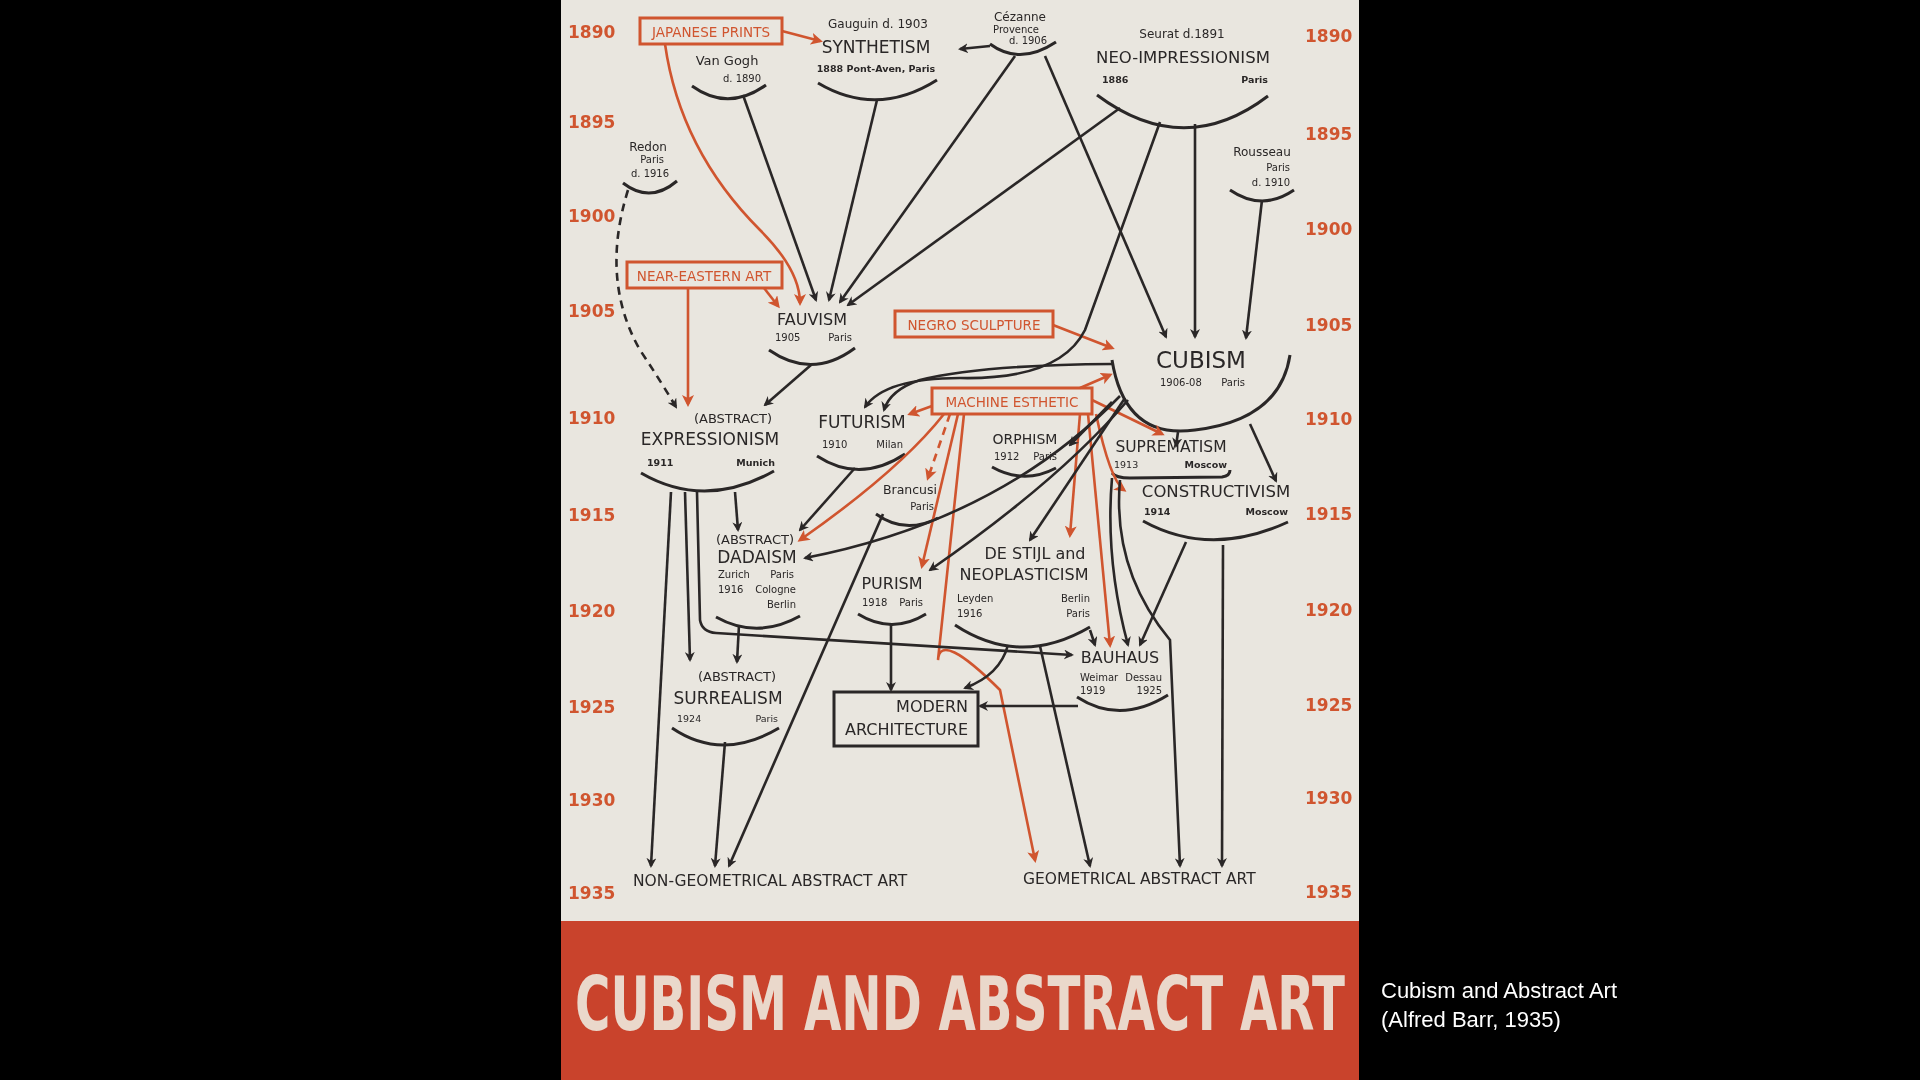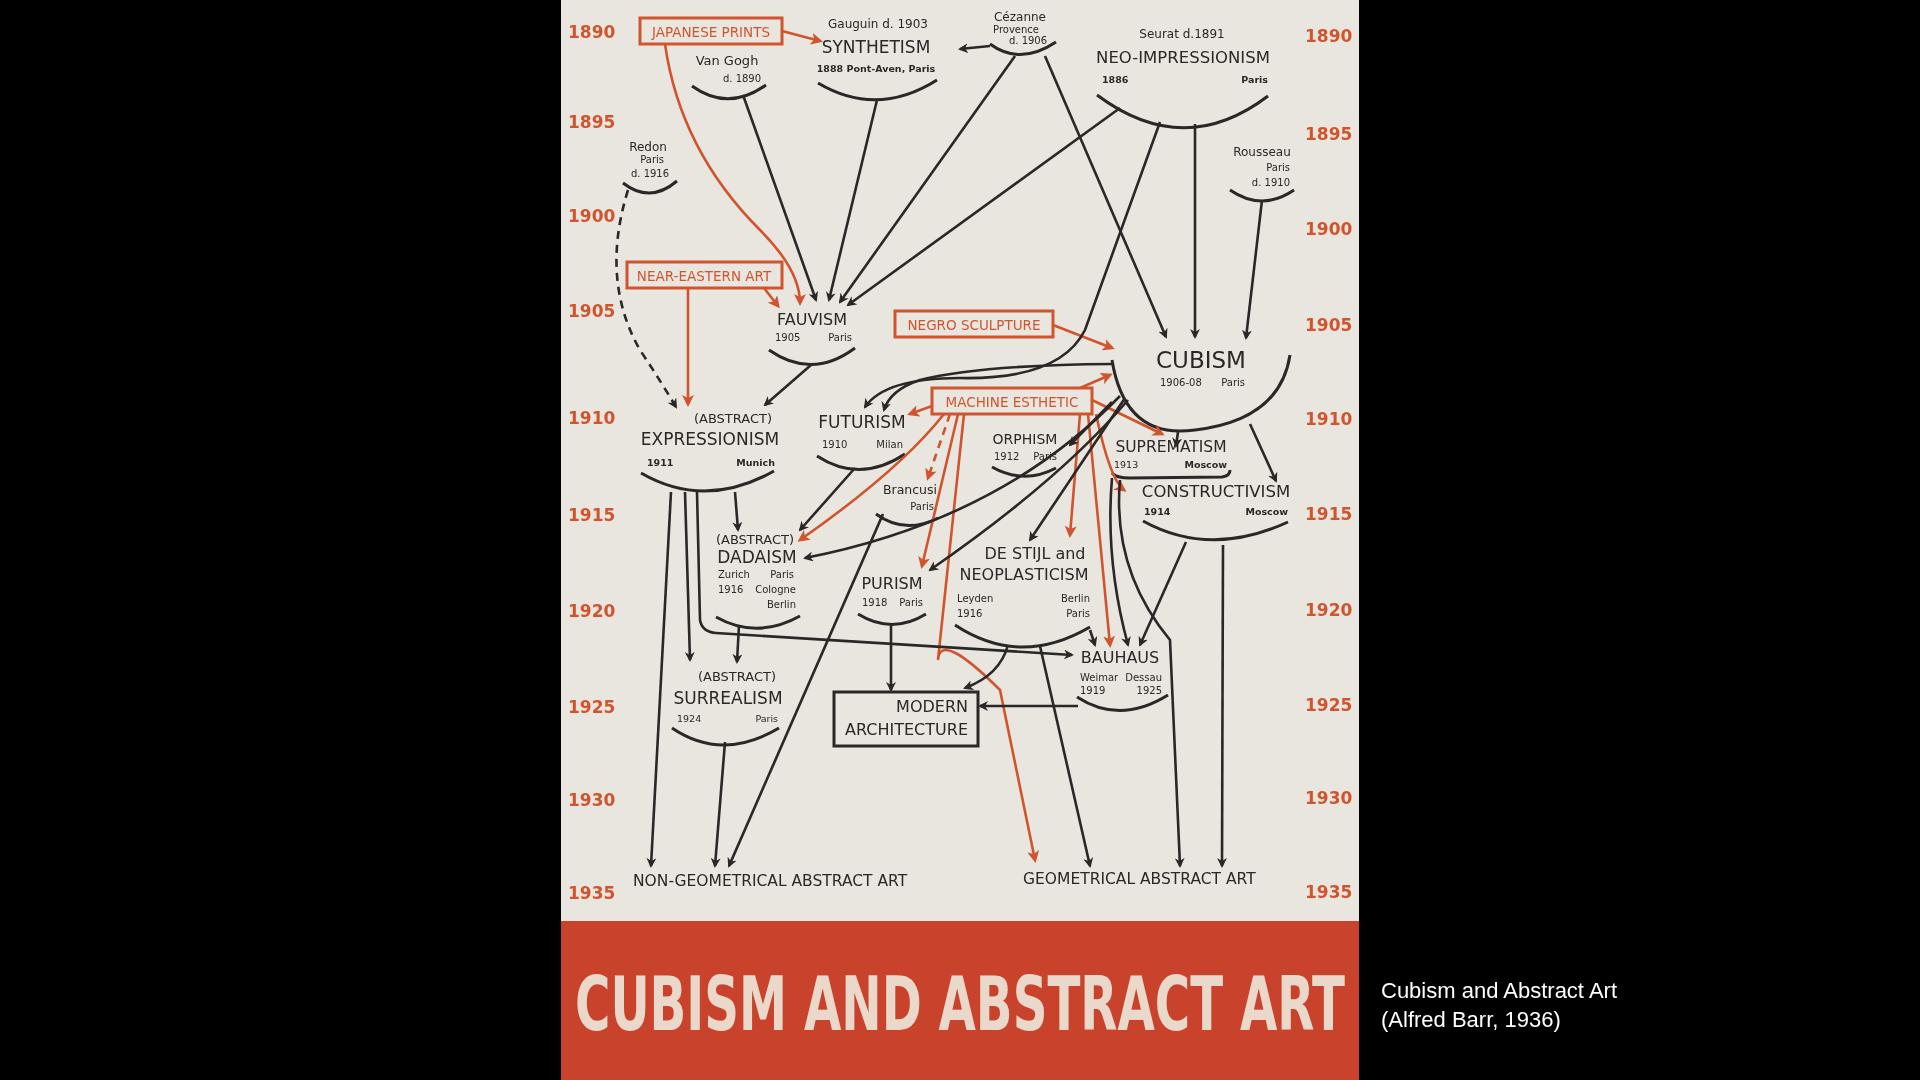--- a/index.html
+++ b/index.html
@@ -266,14 +266,14 @@
       <path class="blk" d="M1112,478 Q1105,560 1128,645" marker-end="url(#ab)"></path>
       <path class="blk" d="M1120,480 Q1112,570 1170,640 L1180,866" marker-end="url(#ab)"></path>
       <path class="blk" d="M1186,542 L1140,645" marker-end="url(#ab)"></path>
       <path class="blk" d="M1223,545 L1222,866" marker-end="url(#ab)"></path>
     </g>
   </g>
 </svg>
 
 <div class="caption">
   <div>Cubism and Abstract Art</div>
-  <div>(Alfred Barr, 1936)</div>
+  <div>(Alfred Barr, 1935)</div>
 </div>
 
 </body></html>

